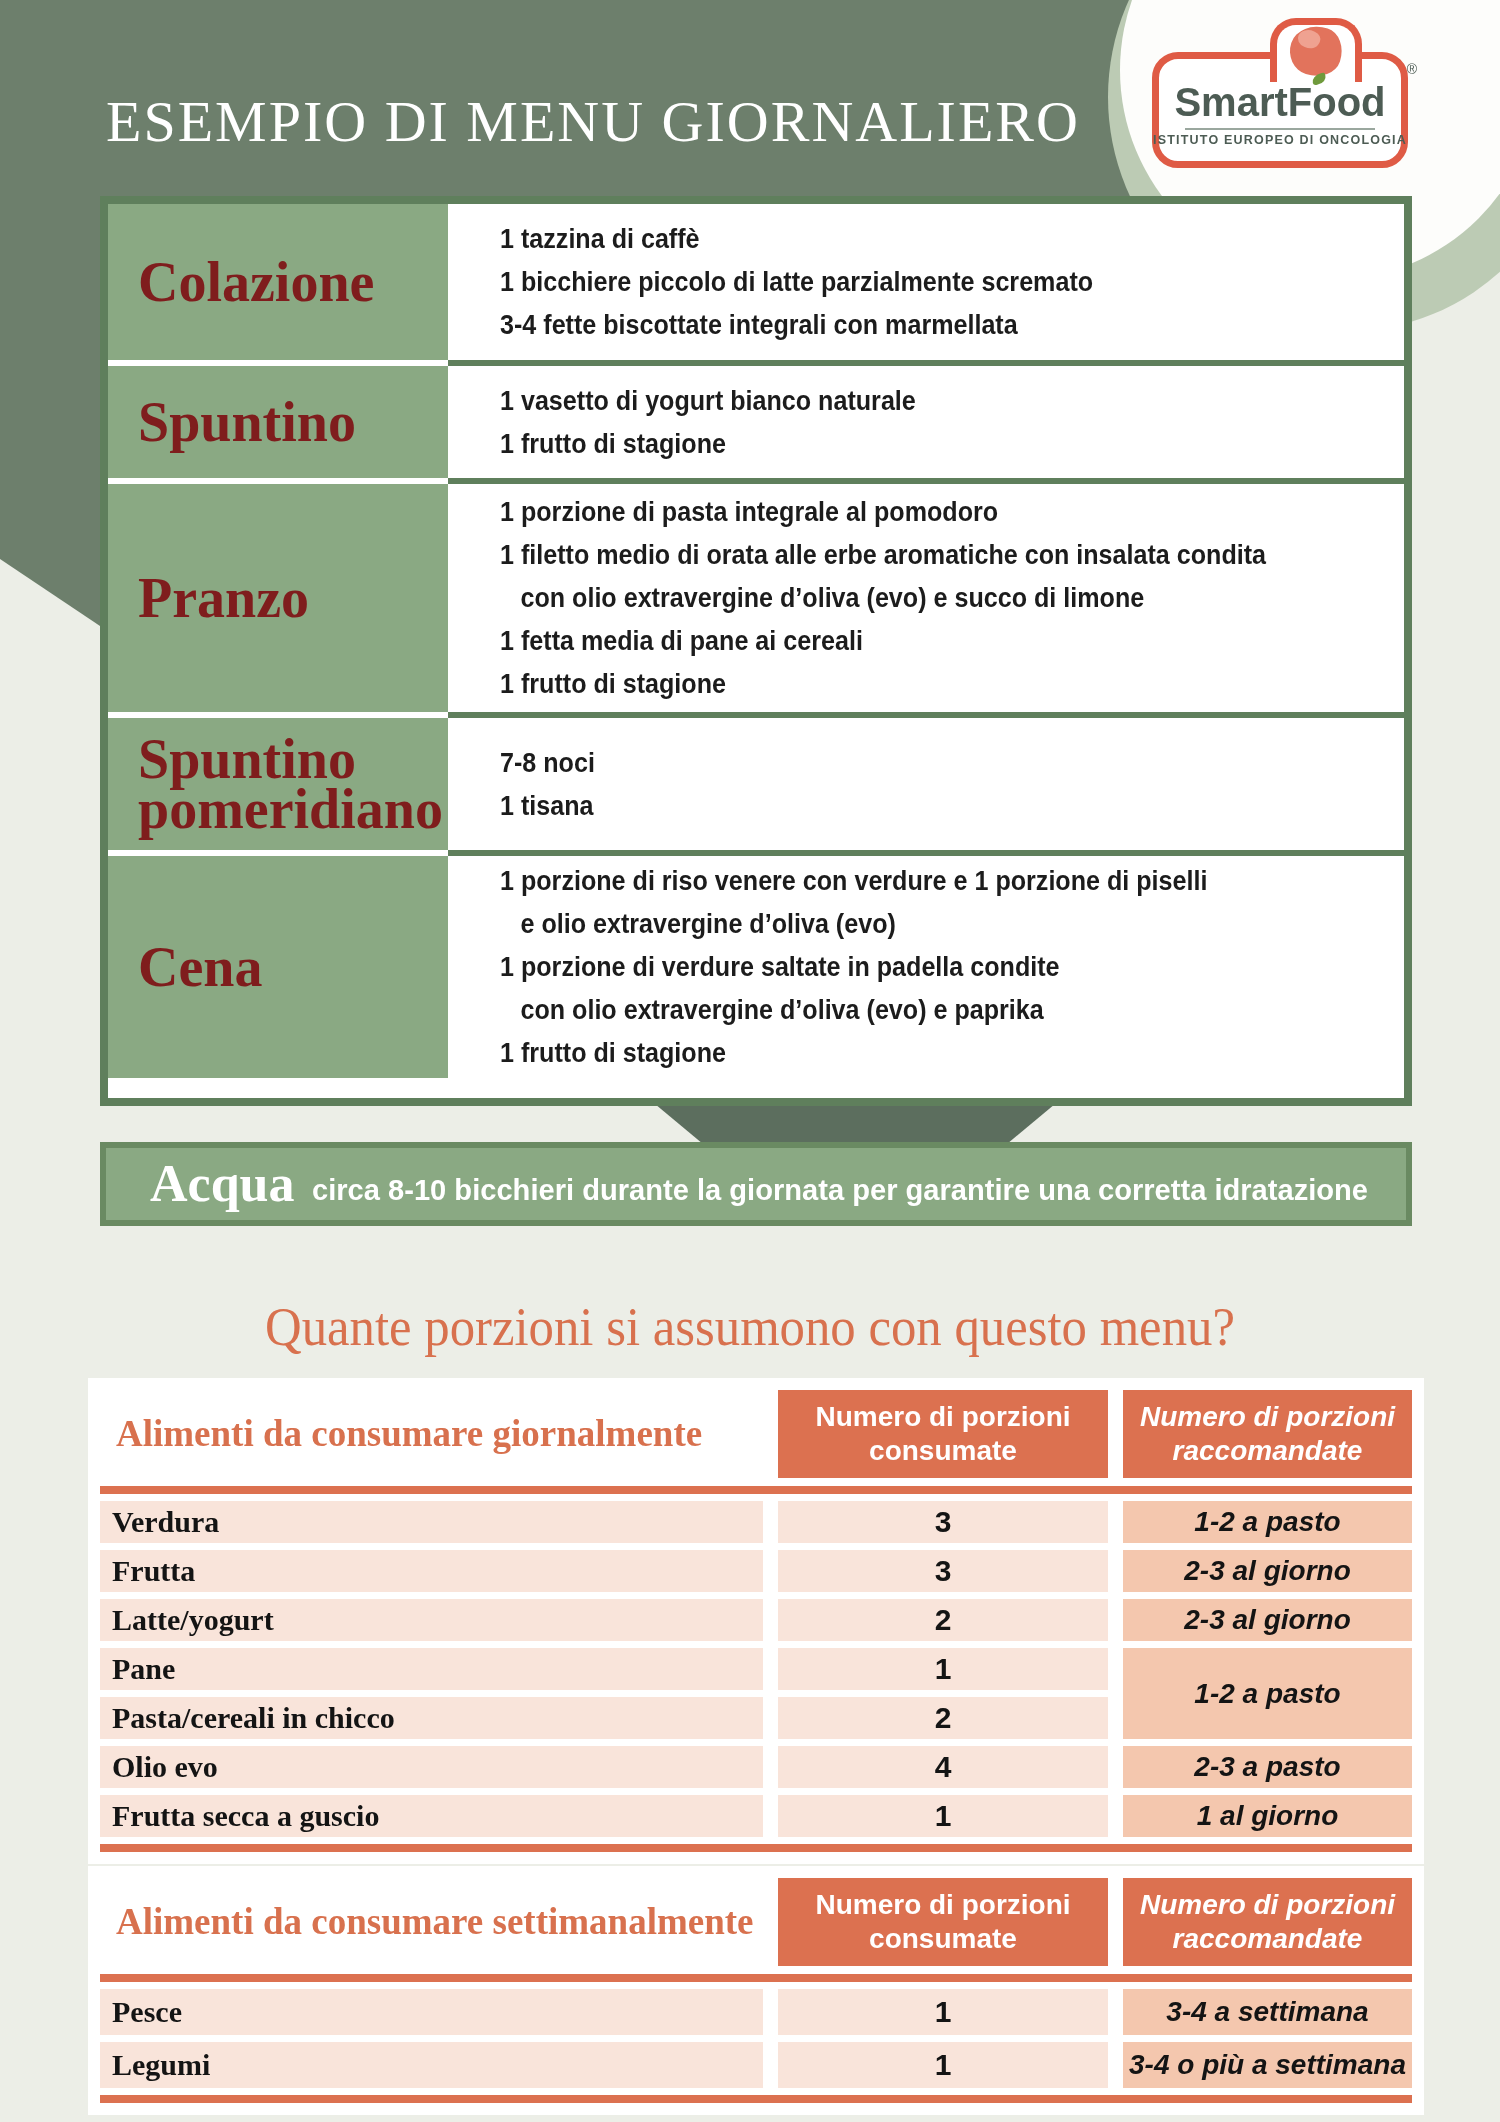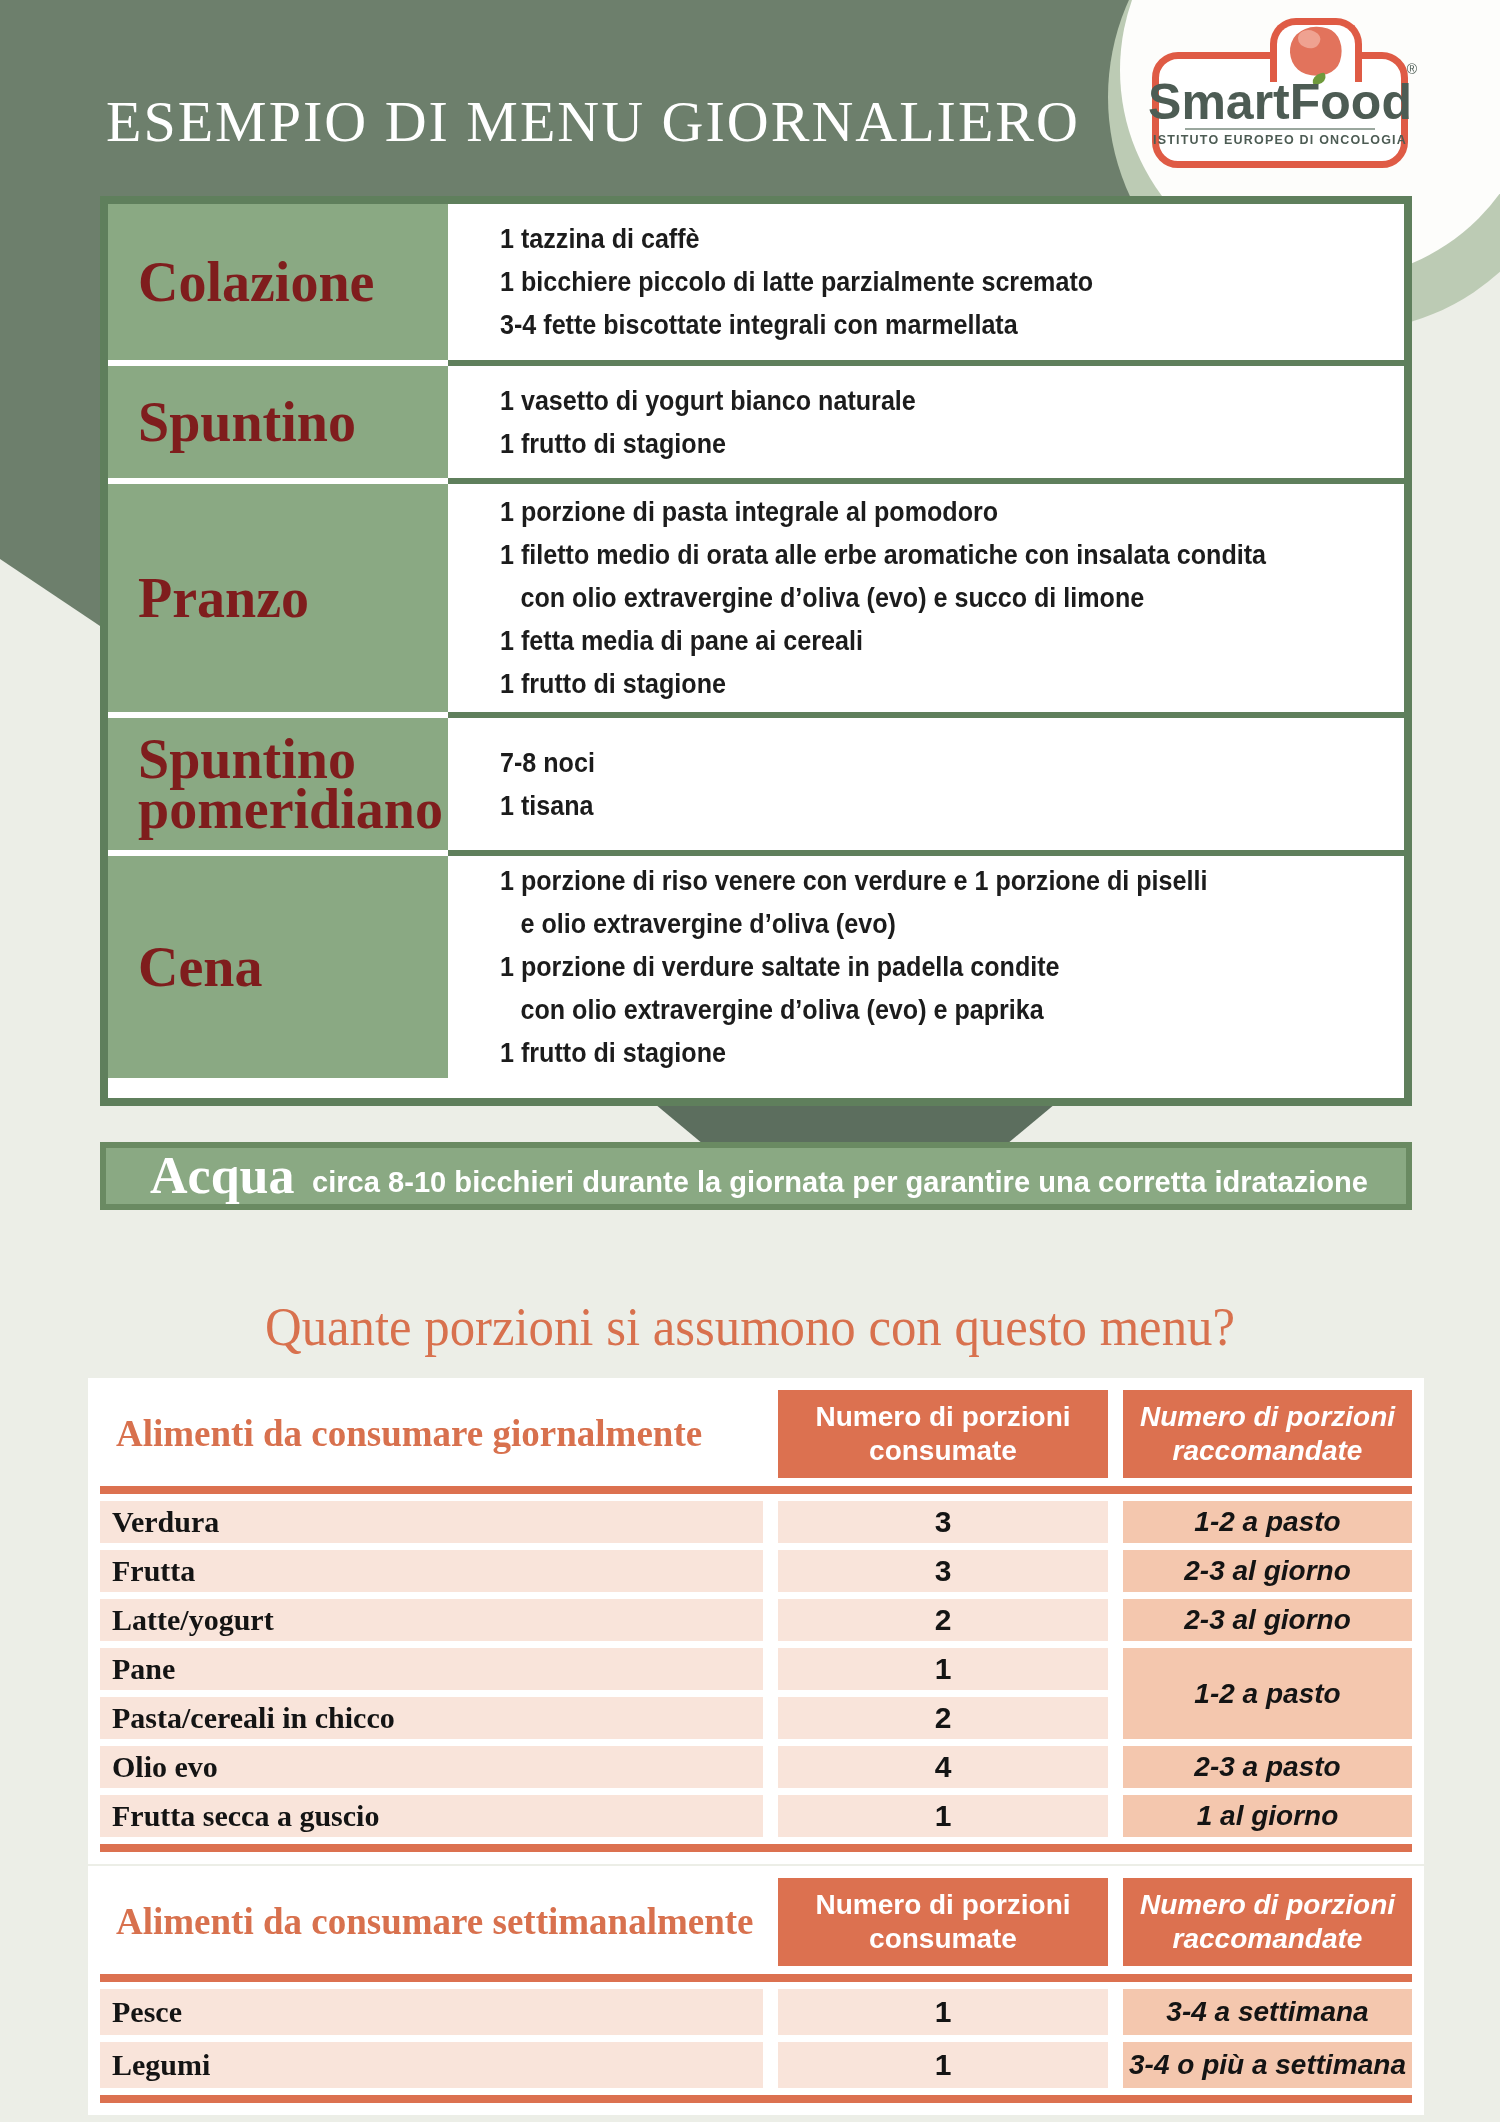--- a/index.html
+++ b/index.html
@@ -27,41 +27,41 @@
      box-sizing:border-box;display:flex;flex-direction:column;align-items:center;justify-content:center;}
   .berry-badge{position:absolute;left:118px;top:-34px;width:92px;height:64px;background:#ffffff;
      border:7px solid #df5b45;border-bottom:none;border-radius:26px 26px 0 0;box-sizing:border-box;z-index:1;}
   .berry{position:absolute;left:138px;top:-26px;width:52px;height:50px;background:#e2735c;
      border-radius:58% 42% 55% 45% / 50% 55% 45% 50%;transform:rotate(18deg);z-index:3;}
   .berry-hi{position:absolute;left:146px;top:-22px;width:22px;height:18px;background:#efa291;
      border-radius:60% 40% 55% 45%;transform:rotate(25deg);z-index:4;}
   .berry-leaf{position:absolute;left:160px;top:22px;width:14px;height:10px;background:#6f9a3c;
      border-radius:80% 20% 70% 30%;transform:rotate(-15deg);z-index:4;}
   .logo-inner{position:relative;z-index:5;display:flex;flex-direction:column;align-items:center;margin-top:6px;}
-  .logo-brand{font-family:"Liberation Sans",sans-serif;font-weight:700;font-size:50px;color:#4d5c54;
+  .logo-brand{font-family:"Liberation Sans",sans-serif;font-weight:700;font-size:40px;color:#4d5c54;
      letter-spacing:0px;line-height:44px;}
   .logo-reg{position:absolute;right:-16px;top:2px;font-size:14px;color:#4d5c54;z-index:6;}
   .logo-rule{width:190px;height:2px;background:#9aa79e;margin:4px 0 3px 0;}
   .logo-sub{font-size:12.5px;font-weight:700;color:#4d5c54;letter-spacing:1.2px;white-space:nowrap;}
 
   
   .menu-table{position:absolute;left:100px;top:196px;width:1312px;height:910px;box-sizing:border-box;
      background:#ffffff;border:8px solid #5f7f5c;z-index:4;display:flex;flex-direction:column;}
   .m-row{display:flex;width:100%;}
   .m-sep{height:6px;width:100%;background:linear-gradient(90deg,#ffffff 0 340px,#5f7f5c 340px 100%);flex:none;}
   .m-label{width:340px;flex:none;background:#8aa983;color:#7f1d1d;display:flex;align-items:center;
      font-family:"Liberation Serif",serif;font-weight:700;font-size:56px;line-height:50px;
      padding-left:30px;box-sizing:border-box;}
   .m-content{flex:1;display:flex;flex-direction:column;justify-content:center;padding:10px 20px 10px 36px;box-sizing:border-box;margin-left:16px;}
   .m-line{color:#1c1c1c;font-weight:700;font-size:27px;line-height:30px;margin:6.5px 0;
      transform:scaleX(0.93);transform-origin:left center;white-space:nowrap;}
   .m-line.ind{padding-left:22px;}
 
   
-  .acqua{position:absolute;left:100px;top:1142px;width:1312px;height:68px;box-sizing:border-box;
+  .acqua{position:absolute;left:100px;top:1142px;width:1312px;height:84px;box-sizing:border-box;
      background:#8aa983;border:6px solid #6a8a62;z-index:4;display:flex;align-items:center;padding-left:44px;}
   .acqua-label{color:#ffffff;font-family:"Liberation Serif",serif;font-weight:700;font-size:52px;line-height:52px;}
   .acqua-text{color:#ffffff;font-weight:700;font-size:30px;margin-left:18px;padding-top:12px;
      transform:scaleX(0.97);transform-origin:left center;white-space:nowrap;}
 
   
   .portions-heading{position:absolute;left:0;top:1296px;width:1500px;text-align:center;z-index:4;
      color:#d8714e;font-family:"Liberation Serif",serif;font-size:54px;font-weight:400;
      transform:scaleX(0.94);transform-origin:center;white-space:nowrap;}
   .p-card{position:absolute;left:88px;width:1336px;background:#ffffff;z-index:4;box-sizing:border-box;

